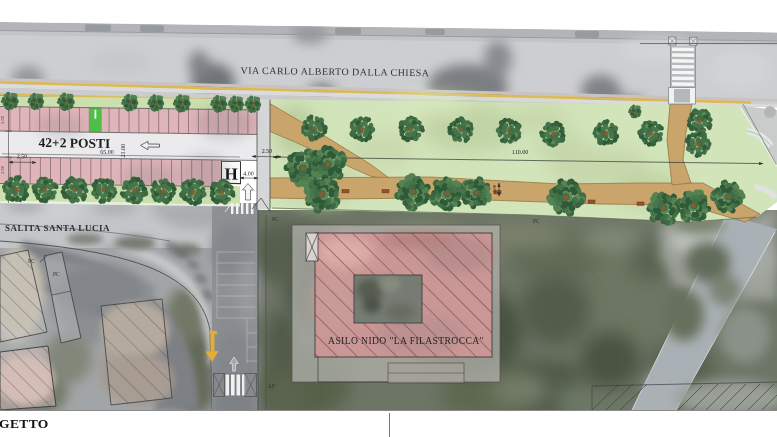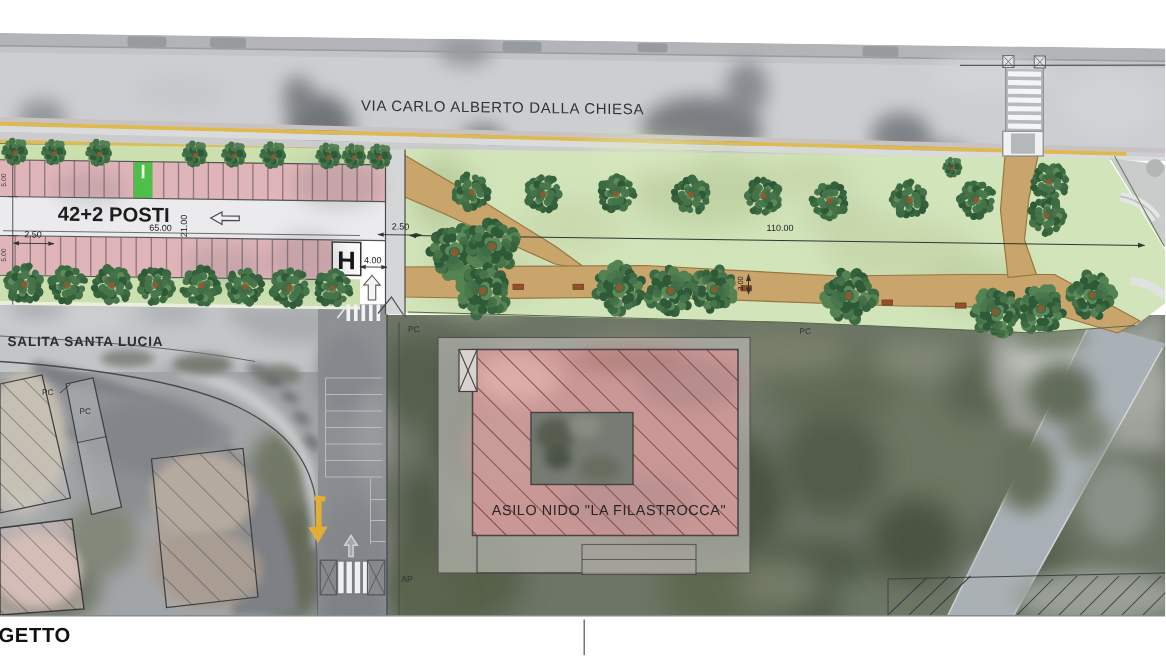--- a/index.html
+++ b/index.html
@@ -1,17 +1,17 @@
 <!DOCTYPE html>
 <html><head>
 <meta charset="utf-8">
 <style>
 html,body{margin:0;padding:0;background:#fff;}
 #c{position:relative;width:777px;height:437px;overflow:hidden;background:#fff;
-   font-family:Liberation Sans, sans-serif;}
+   font-family:Liberation Serif, serif;}
 svg{position:absolute;left:0;top:0;}
 </style>
 </head>
 <body>
 <div id="c">
 <svg width="777" height="437" viewBox="0 0 777 437">
 <defs>
   <filter id="b3" x="-50%" y="-50%" width="200%" height="200%">
           <feGaussianBlur stdDeviation="3"></feGaussianBlur>
         </filter>

